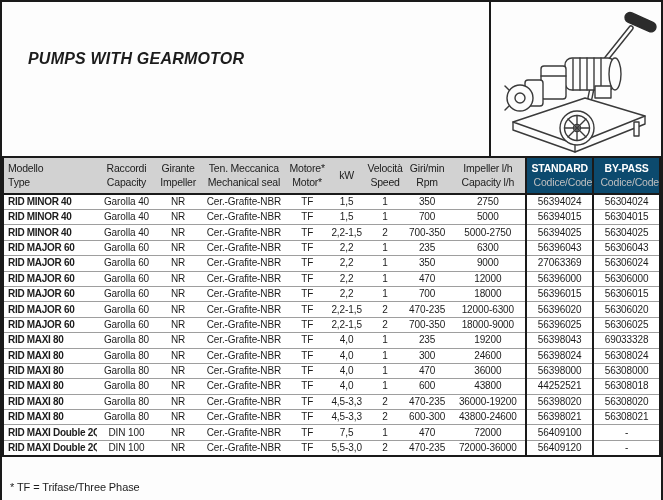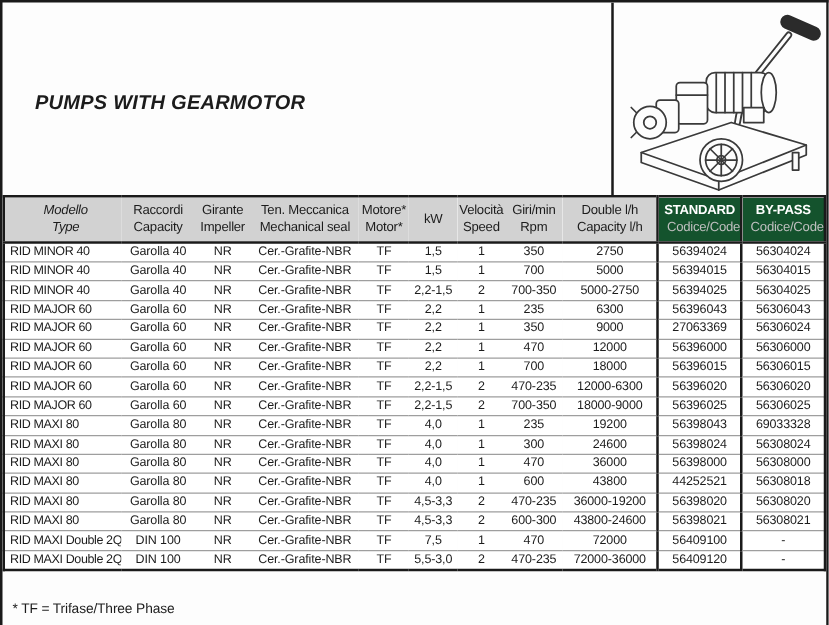--- a/index.html
+++ b/index.html
@@ -7,51 +7,51 @@
   .page {
     position:relative; width:663px; height:500px; background:#fdfdfd;
     border:2px solid #1a1a1a; border-bottom:none; overflow:hidden;
     font-family:"Liberation Sans", sans-serif; color:#1c1c1c;
   }
   
   .header-band { position:absolute; left:0; top:0; width:659px; height:154px; display:flex; }
   .title-area { width:489px; height:100%; border-right:2px solid #1a1a1a; position:relative; }
   .title-line1 {
     position:absolute; left:26px; top:48px; font-size:16px; font-weight:bold;
-    font-style:italic; letter-spacing:.2px; white-space:nowrap;margin-top:24px;
+    font-style:italic; letter-spacing:.2px; white-space:nowrap;
   }
   .title-line2 {
     position:absolute; left:83px; top:82px; font-size:16px; font-weight:bold;
     font-style:italic; letter-spacing:.2px; white-space:nowrap;
   }
   .image-area { flex:1; position:relative; }
   .image-area svg { position:absolute; right:2px; top:4px; }
   
   table.spec {
     position:absolute; left:0; top:154px; width:659px;
     border-collapse:collapse; table-layout:fixed;
     border:2px solid #1a1a1a; font-size:10px;
   }
   .spec th, .spec td { overflow:hidden; white-space:nowrap; }
   .spec thead th {
     background:#d2d2d2; font-weight:normal; font-size:10.5px; letter-spacing:-0.2px;
     vertical-align:middle; text-align:center; height:37px; line-height:1.25;
     border-bottom:2px solid #1a1a1a;
   }
-  .spec thead th.col-model { text-align:center; padding-left:4px;font-style:italic; }
-  .spec thead th.dark { background:#14532d; color:#fff; }
+  .spec thead th.col-model { text-align:left; padding-left:4px; }
+  .spec thead th.dark { background:#0c4a6e; color:#fff; }
   .spec thead th.dark .h-line1 { font-weight:bold; }
   .spec thead th.dark .h-line2 { color:#bfbfbf;text-align:right; }
   .h-line1, .h-line2 { display:block; }
   .spec tbody td {
     height:15.4px; text-align:center; border-top:1px solid #9e9e9e;
     letter-spacing:-0.1px; background:#fff; line-height:14px;
   }
   .spec tbody tr:first-child td { border-top:none; }
-  .spec td.cell-model { text-align:left; font-weight:normal; padding-left:4px; font-size:10px; letter-spacing:-0.3px;margin-top:40px; }
+  .spec td.cell-model { text-align:left; font-weight:bold; padding-left:4px; font-size:10px; letter-spacing:-0.3px;margin-top:40px; }
   .spec .vline-heavy { border-left:2px solid #1a1a1a !important; }
   
   .footnote { position:absolute; left:8px; top:479px; font-size:11px; letter-spacing:-0.1px; }
 </style>
 </head>
 <body>
 
 <div class="page">
 
   <div class="header-band">
@@ -148,21 +148,21 @@
         </th>
         <th>
           <span class="h-line1">Velocità</span>
           <span class="h-line2">Speed</span>
         </th>
         <th>
           <span class="h-line1">Giri/min</span>
           <span class="h-line2">Rpm</span>
         </th>
         <th>
-          <span class="h-line1">Double l/h</span>
+          <span class="h-line1">Impeller l/h</span>
           <span class="h-line2">Capacity l/h</span>
         </th>
         <th class="dark vline-heavy">
           <span class="h-line1">STANDARD</span>
           <span class="h-line2">Codice/Code</span>
         </th>
         <th class="dark vline-heavy">
           <span class="h-line1">BY-PASS</span>
           <span class="h-line2">Codice/Code</span>
         </th>

